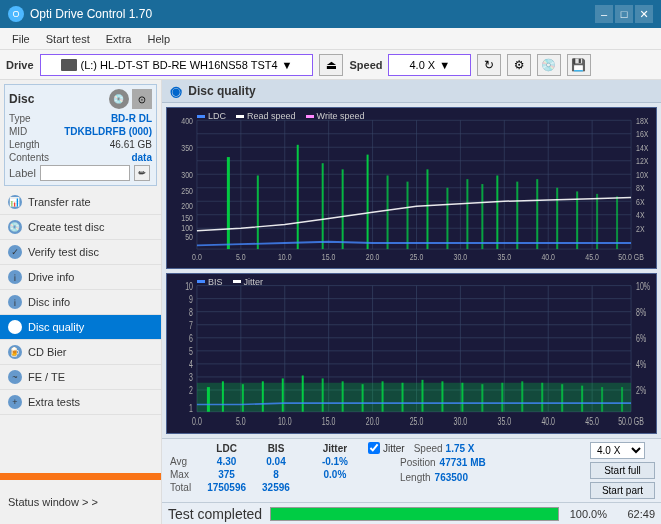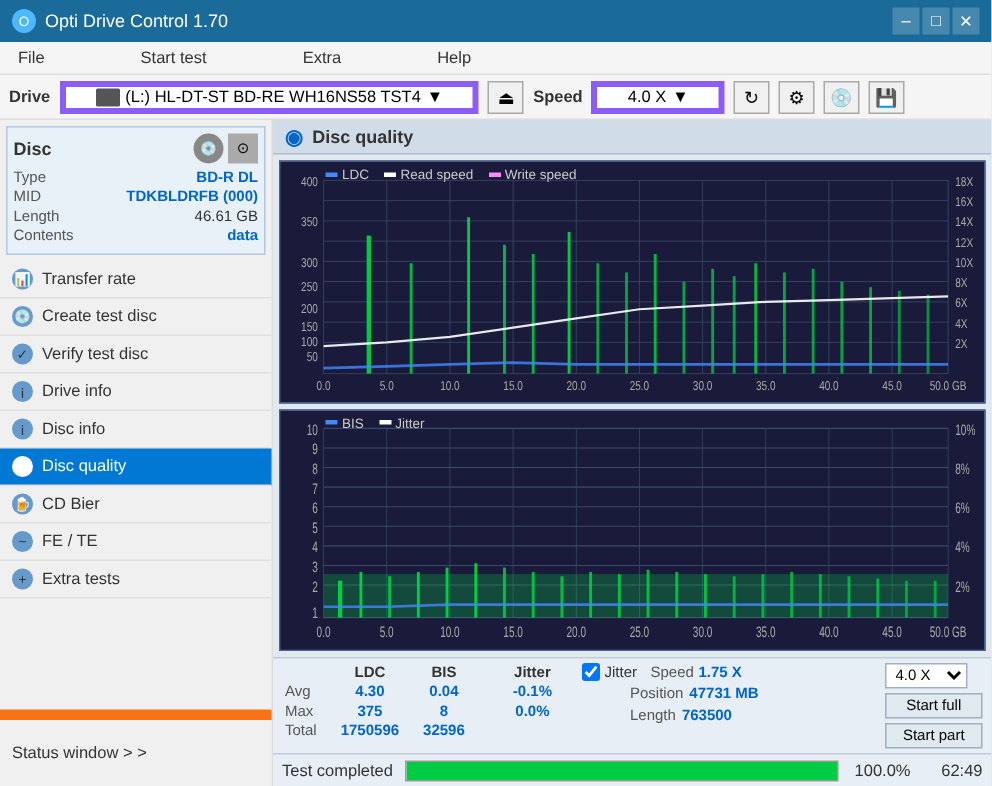--- a/index.html
+++ b/index.html
@@ -21,59 +21,58 @@
     .title-ctrl { width: 18px; height: 18px; background: rgba(255,255,255,0.2); border: none; color: white; cursor: pointer; font-size: 11px; display: flex; align-items: center; justify-content: center; }
 
     
     .menu-bar {
       background: #f5f5f5;
       border-bottom: 1px solid #ddd;
       display: flex;
       align-items: center;
       padding: 2px 4px;
       height: 22px;
-      gap: 48px;
     }
     .menu-item { padding: 2px 8px; cursor: pointer; font-size: 11px; color: #333; }
 
     
     .toolbar {
       background: #f5f5f5;
       border-bottom: 1px solid #ddd;
       display: flex;
       align-items: center;
       padding: 3px 6px;
       height: 30px;
       gap: 6px;
     }
     .toolbar-label { font-size: 11px; color: #333; font-weight: 600; text-align: right; }
     .drive-select {
       display: flex;
       align-items: center;
       background: white;
-      border: 4px solid #8b5cf6;
+      border: 1px solid #8b5cf6;
       padding: 2px 20px;
       font-size: 11px;
       min-width: 220px;
       height: 22px;
       gap: 4px;
     }
     .drive-icon { width: 16px; height: 12px; background: #555; border-radius: 1px; }
     .toolbar-btn {
       width: 24px; height: 22px; background: #f0f0f0; border: 1px solid #aaa;
       cursor: pointer; display: flex; align-items: center; justify-content: center; font-size: 12px;
     }
     .speed-label { font-size: 11px; color: #333; font-weight: 600; }
 
     
     .main { display: flex; height: calc(524px - 80px); }
 
     
     .sidebar {
-      width: 182px;
+      width: 162px;
       background: #f0f0f0;
       border-right: 1px solid #ddd;
       display: flex;
       flex-direction: column;
     }
     .disc-section {
       background: #e8f0f8;
       border: 1px solid #b0c8e0;
       margin: 4px;
       padding: 4px;
@@ -193,21 +192,21 @@
     .progress-bar-outer {
       flex: 1; height: 14px; background: #c0c0c0; border: 1px solid #999;
       overflow: hidden;
     }
     .progress-bar-inner {
       height: 100%; background: #00cc44;
     }
     .progress-label { font-size: 11px; color: #333; min-width: 40px; text-align: right; }
     .time-label { font-size: 11px; color: #333; min-width: 40px; text-align: right; }
 
-    .status-text { font-size: 11px; color: #333; }
+    .status-text { font-size: 14px; color: #333; }
 
     
     .grid-line-v { stroke: #3a4a6a; stroke-width: 0.5; }
     .grid-line-h { stroke: #3a4a6a; stroke-width: 0.5; }
     .axis-label { font-size: 7px; fill: #aaa; }
   </style>
 </head>
 <body>
 
 <div class="title-bar">
@@ -268,20 +267,25 @@
         <span class="disc-key">MID</span>
         <span class="disc-val">TDKBLDRFB (000)</span>
       </div>
       <div class="disc-row">
         <span class="disc-key">Length</span>
         <span class="disc-val-dark">46.61 GB</span>
       </div>
       <div class="disc-row">
         <span class="disc-key">Contents</span>
         <span class="disc-val">data</span>
+      </div>
+      <div class="label-row">
+        <span class="disc-key">Label</span>
+        <input class="label-input" type="text" style="">
+        <button style="width:16px;height:16px;font-size:9px;border:1px solid #aaa;background:#f0f0f0;cursor:pointer;">✏</button>
       </div>
     </div>
 
     <div class="nav-item">
       <div class="nav-icon" style="background:#6699cc;">📊</div>
       <span>Transfer rate</span>
     </div>
     <div class="nav-item">
       <div class="nav-icon" style="background:#6699cc;">💿</div>
       <span>Create test disc</span>

